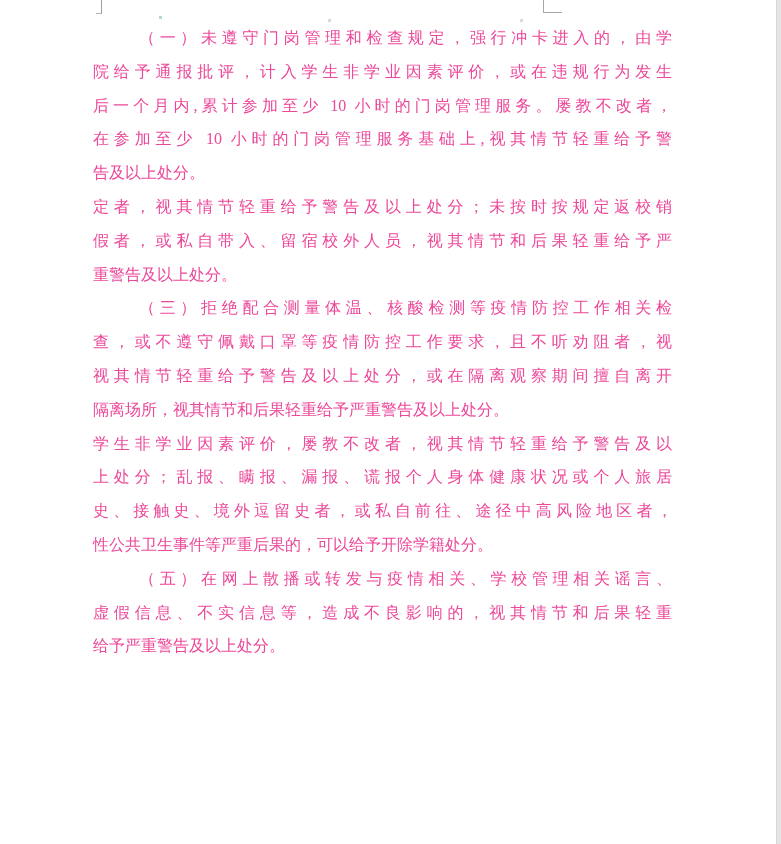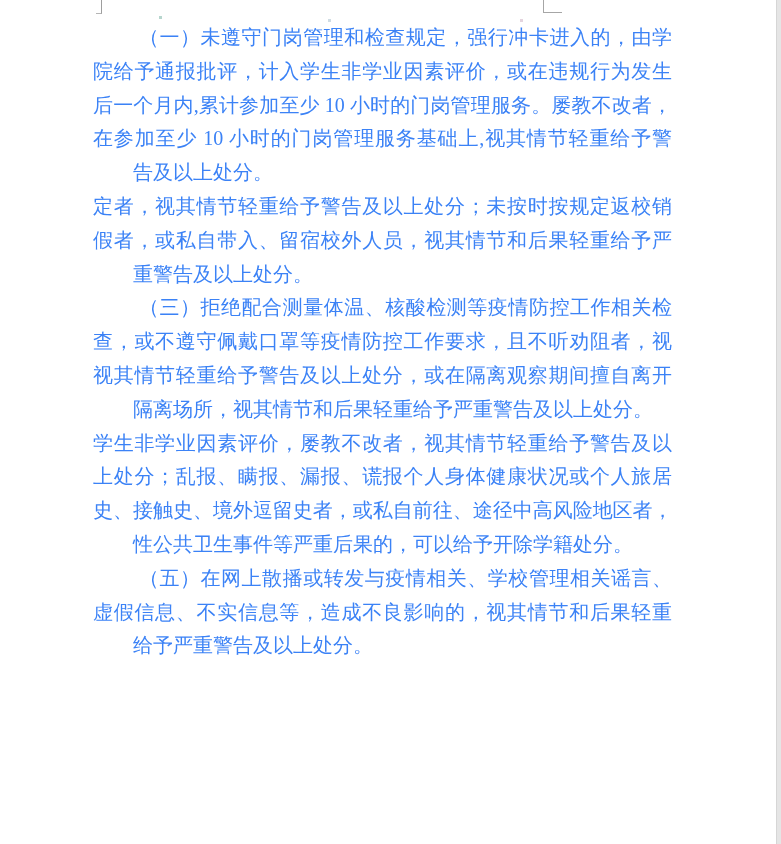--- a/index.html
+++ b/index.html
@@ -18,27 +18,27 @@
   .doc-body {
     position: absolute;
     left: 93px;
     top: 21px;
     width: 579px;
   }
   .para { margin: 0; padding: 0; }
   .line {
     height: 33.8px;
     line-height: 33.8px;
-    font-size: 20px;
-    color: #3b82f6;
+    font-size: 16px;
+    color: #ec4899;
     text-align: justify;
     text-align-last: justify;
   }
   .line.first { padding-left: 46px; }
-  .line.end { text-align-last: left; margin-left: 40px; }
+  .line.end { text-align-last: left; }
   .line.tight { letter-spacing: -0.6px; }
 
   
   .edge-strip {
     position: absolute;
     right: 0;
     top: 0;
     width: 5px;
     height: 844px;
     background: #e5e5e5;

